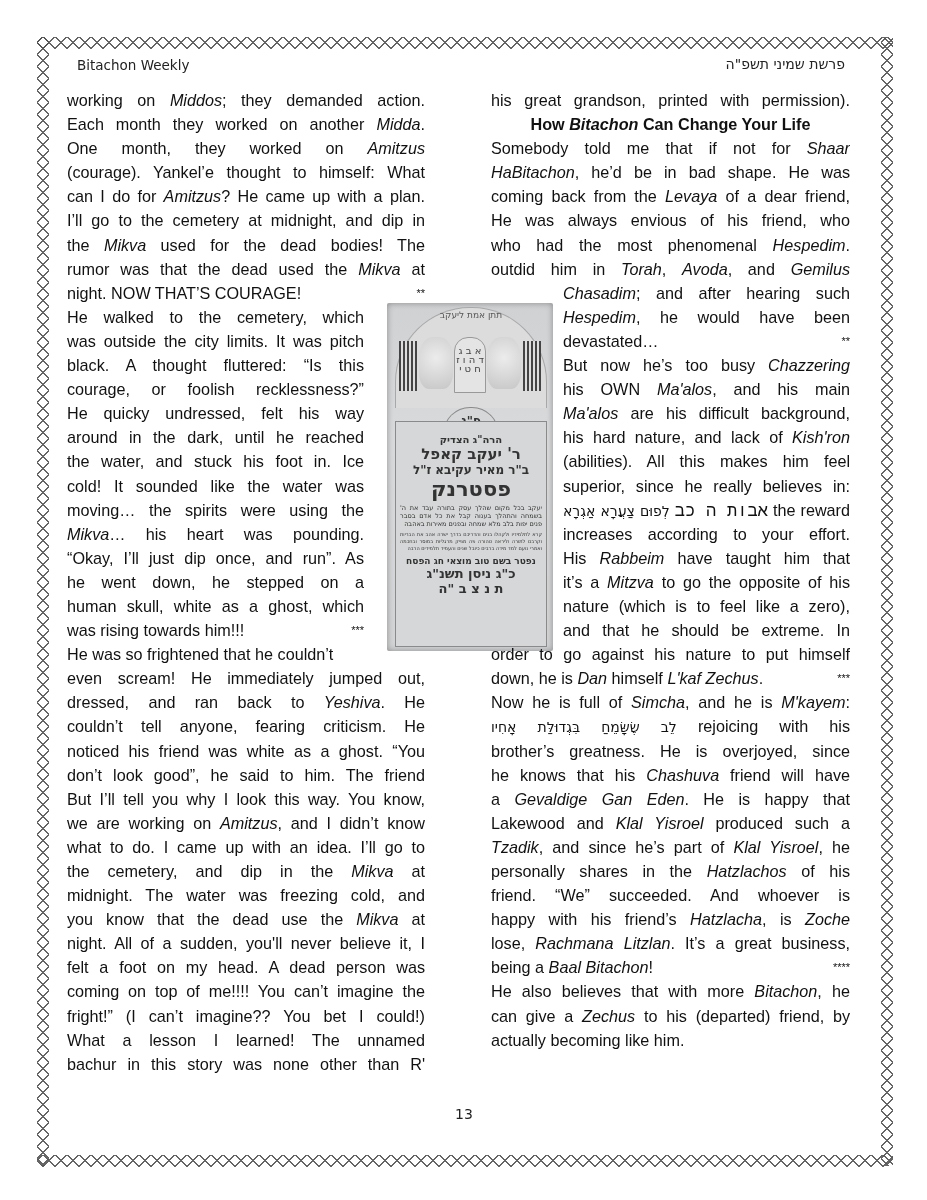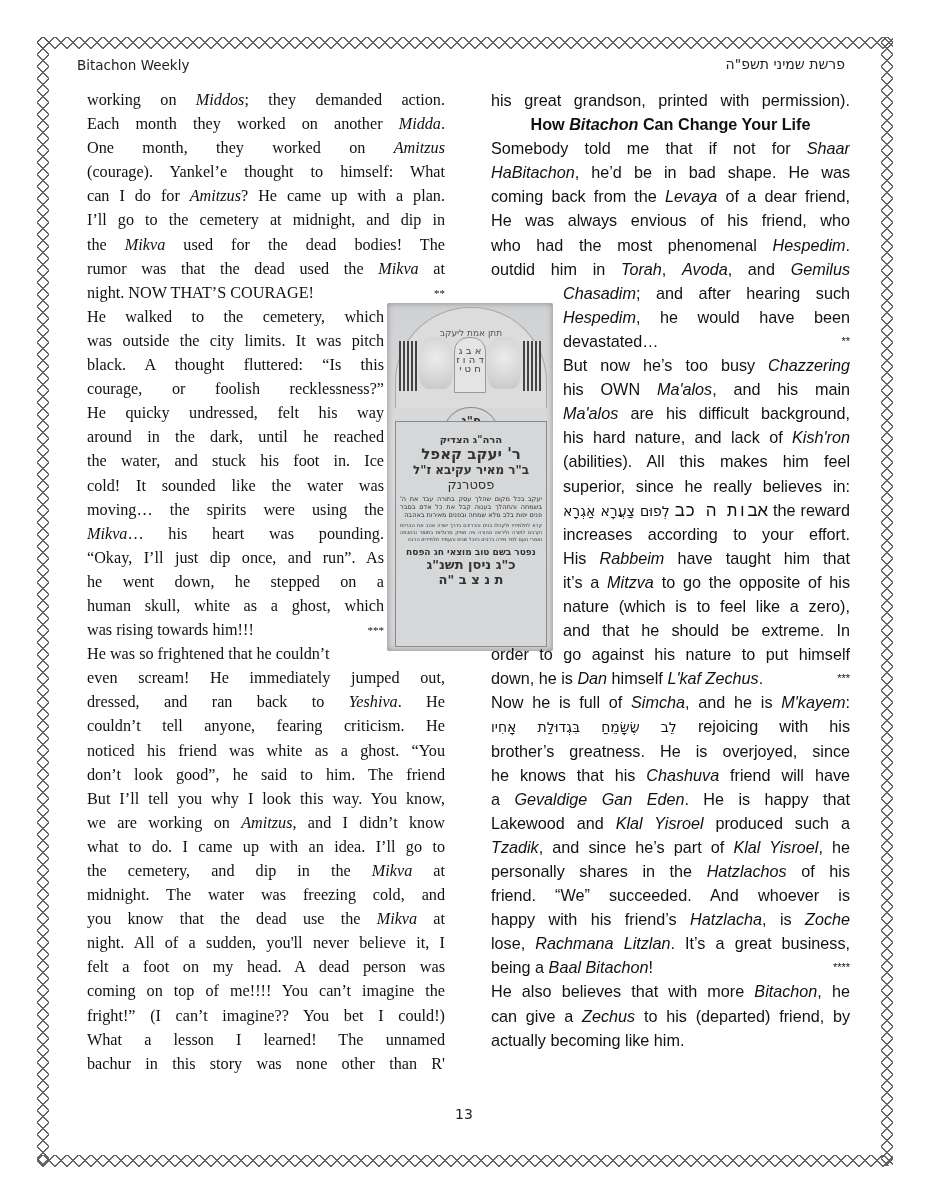--- a/index.html
+++ b/index.html
@@ -16,50 +16,50 @@
       background-size: 12px 12px; opacity: 0.9; }
     .border-v { background-image:
         repeating-linear-gradient(45deg, transparent 0 4px, #555 4px 5px, transparent 5px 8.5px),
         repeating-linear-gradient(-45deg, transparent 0 4px, #555 4px 5px, transparent 5px 8.5px);
       background-size: 12px 12px; opacity: 0.9; }
 
     .header-left { position: absolute; left: 77px; top: 57px; font-size: 13.5px; font-family: "DejaVu Sans", sans-serif; color: #222; text-align: right; }
     .header-right { position: absolute; right: 82px; top: 56px; font-size: 14px; direction: rtl; font-family: "DejaVu Sans", sans-serif; color: #222; }
 
     .col { position: absolute; top: 88px; font-size: 16.2px; line-height: 24.1px; }
-    .col-left { left: 87px; width: 358px; font-family: Liberation Serif, serif; }
+    .col-left { left: 67px; width: 358px; }
     .col-right { left: 491px; width: 359px; }
     .line { display: block; white-space: nowrap; height: 24.1px; }
     .j { text-align: justify; text-align-last: justify; white-space: normal; overflow: hidden; }
     .nj { text-align: left; }
     .c { text-align: center; font-weight: bold; white-space: nowrap; }
     .stars { float: right; font-size: 11px; }
     i { font-style: italic; }
     .heb { font-family: "DejaVu Sans", sans-serif; font-size: 14px; direction: rtl; unicode-bidi: embed; }
     .heb-small { font-family: Liberation Mono, monospace; font-size: 17px; direction: rtl; unicode-bidi: embed; }
 
     .narrow-left .line { width: 297px; }
     .narrow-right .line { width: 287px; margin-left: 72px; }
 
     .tombstone { position: absolute; left: 387px; top: 303px; width: 166px; height: 348px; background: linear-gradient(180deg, #cfd1d3 0%, #d9dadb 40%, #d2d3d4 100%); border-radius: 2px; box-shadow: inset 0 0 6px rgba(0,0,0,0.35); overflow: hidden; }
     .tomb-arch { position: absolute; left: 8px; top: 4px; width: 150px; height: 100px; border: 1px solid #a8a8a8; border-bottom: none; border-radius: 75px 75px 0 0; background: #dcdcdc; }
-    .tomb-arch-text { position: absolute; left: 0; right: 0; top: 20px; text-align: center; font-size: 9px; color: #555; font-family: "DejaVu Sans", sans-serif; direction: rtl; }
+    .tomb-arch-text { position: absolute; left: 0; right: 0; top: 2px; text-align: center; font-size: 9px; color: #555; font-family: "DejaVu Sans", sans-serif; direction: rtl; }
     .tomb-pillar { position: absolute; top: 38px; width: 18px; height: 50px; background: repeating-linear-gradient(90deg, #444 0 2px, #ddd 2px 4px); }
     .tomb-pillar.l { left: 12px; }
     .tomb-pillar.r { right: 12px; }
     .tomb-tablets { position: absolute; left: 67px; top: 34px; width: 32px; height: 56px; border: 1px solid #999; border-radius: 14px 14px 0 0; background: #e4e4e4; font-size: 10px; text-align: center; line-height: 9px; font-family: "DejaVu Sans", sans-serif; color: #444; padding-top: 8px; box-sizing: border-box; }
     .tomb-lion { position: absolute; top: 34px; width: 34px; height: 52px; border-radius: 40% 40% 30% 30%; background: radial-gradient(circle at 50% 40%, #ececec, #c6c6c6); }
     .tomb-lion.l { left: 32px; }
     .tomb-lion.r { right: 32px; }
     .tomb-plaque { position: absolute; left: 8px; top: 118px; width: 150px; height: 224px; border: 1px solid #8a8a8a; background: #d6d7d8; text-align: center; font-family: "DejaVu Sans", sans-serif; color: #333; direction: rtl; }
     .tomb-pn { position: absolute; left: 56px; top: 104px; width: 54px; height: 26px; border: 1px solid #8a8a8a; border-bottom: none; border-radius: 27px 27px 0 0; background: #d6d7d8; text-align: center; font-weight: bold; font-size: 12px; line-height: 26px; color: #333; font-family: "DejaVu Sans", sans-serif; }
     .tp1 { font-size: 10px; font-weight: bold; margin-top: 12px; }
     .tp2 { font-size: 15px; font-weight: bold; }
     .tp3 { font-size: 12px; font-weight: bold; }
-    .tp4 { font-size: 13px; font-weight: normal; }
+    .tp4 { font-size: 21px; font-weight: bold; }
     .tp5 { font-size: 6.5px; line-height: 8px; margin: 3px 4px; text-align: justify; }
     .tp6 { font-size: 5px; line-height: 7px; margin: 3px 4px; text-align: justify; }
     .tp7 { font-size: 9px; font-weight: bold; margin-top: 4px; }
     .tp8 { font-size: 13px; font-weight: bold; }
 
     .page-number { position: absolute; left: 455px; top: 1106px; font-size: 14px; font-family: "DejaVu Sans", sans-serif; color: #222; }
   </style>
 </head>
 <body>
 

